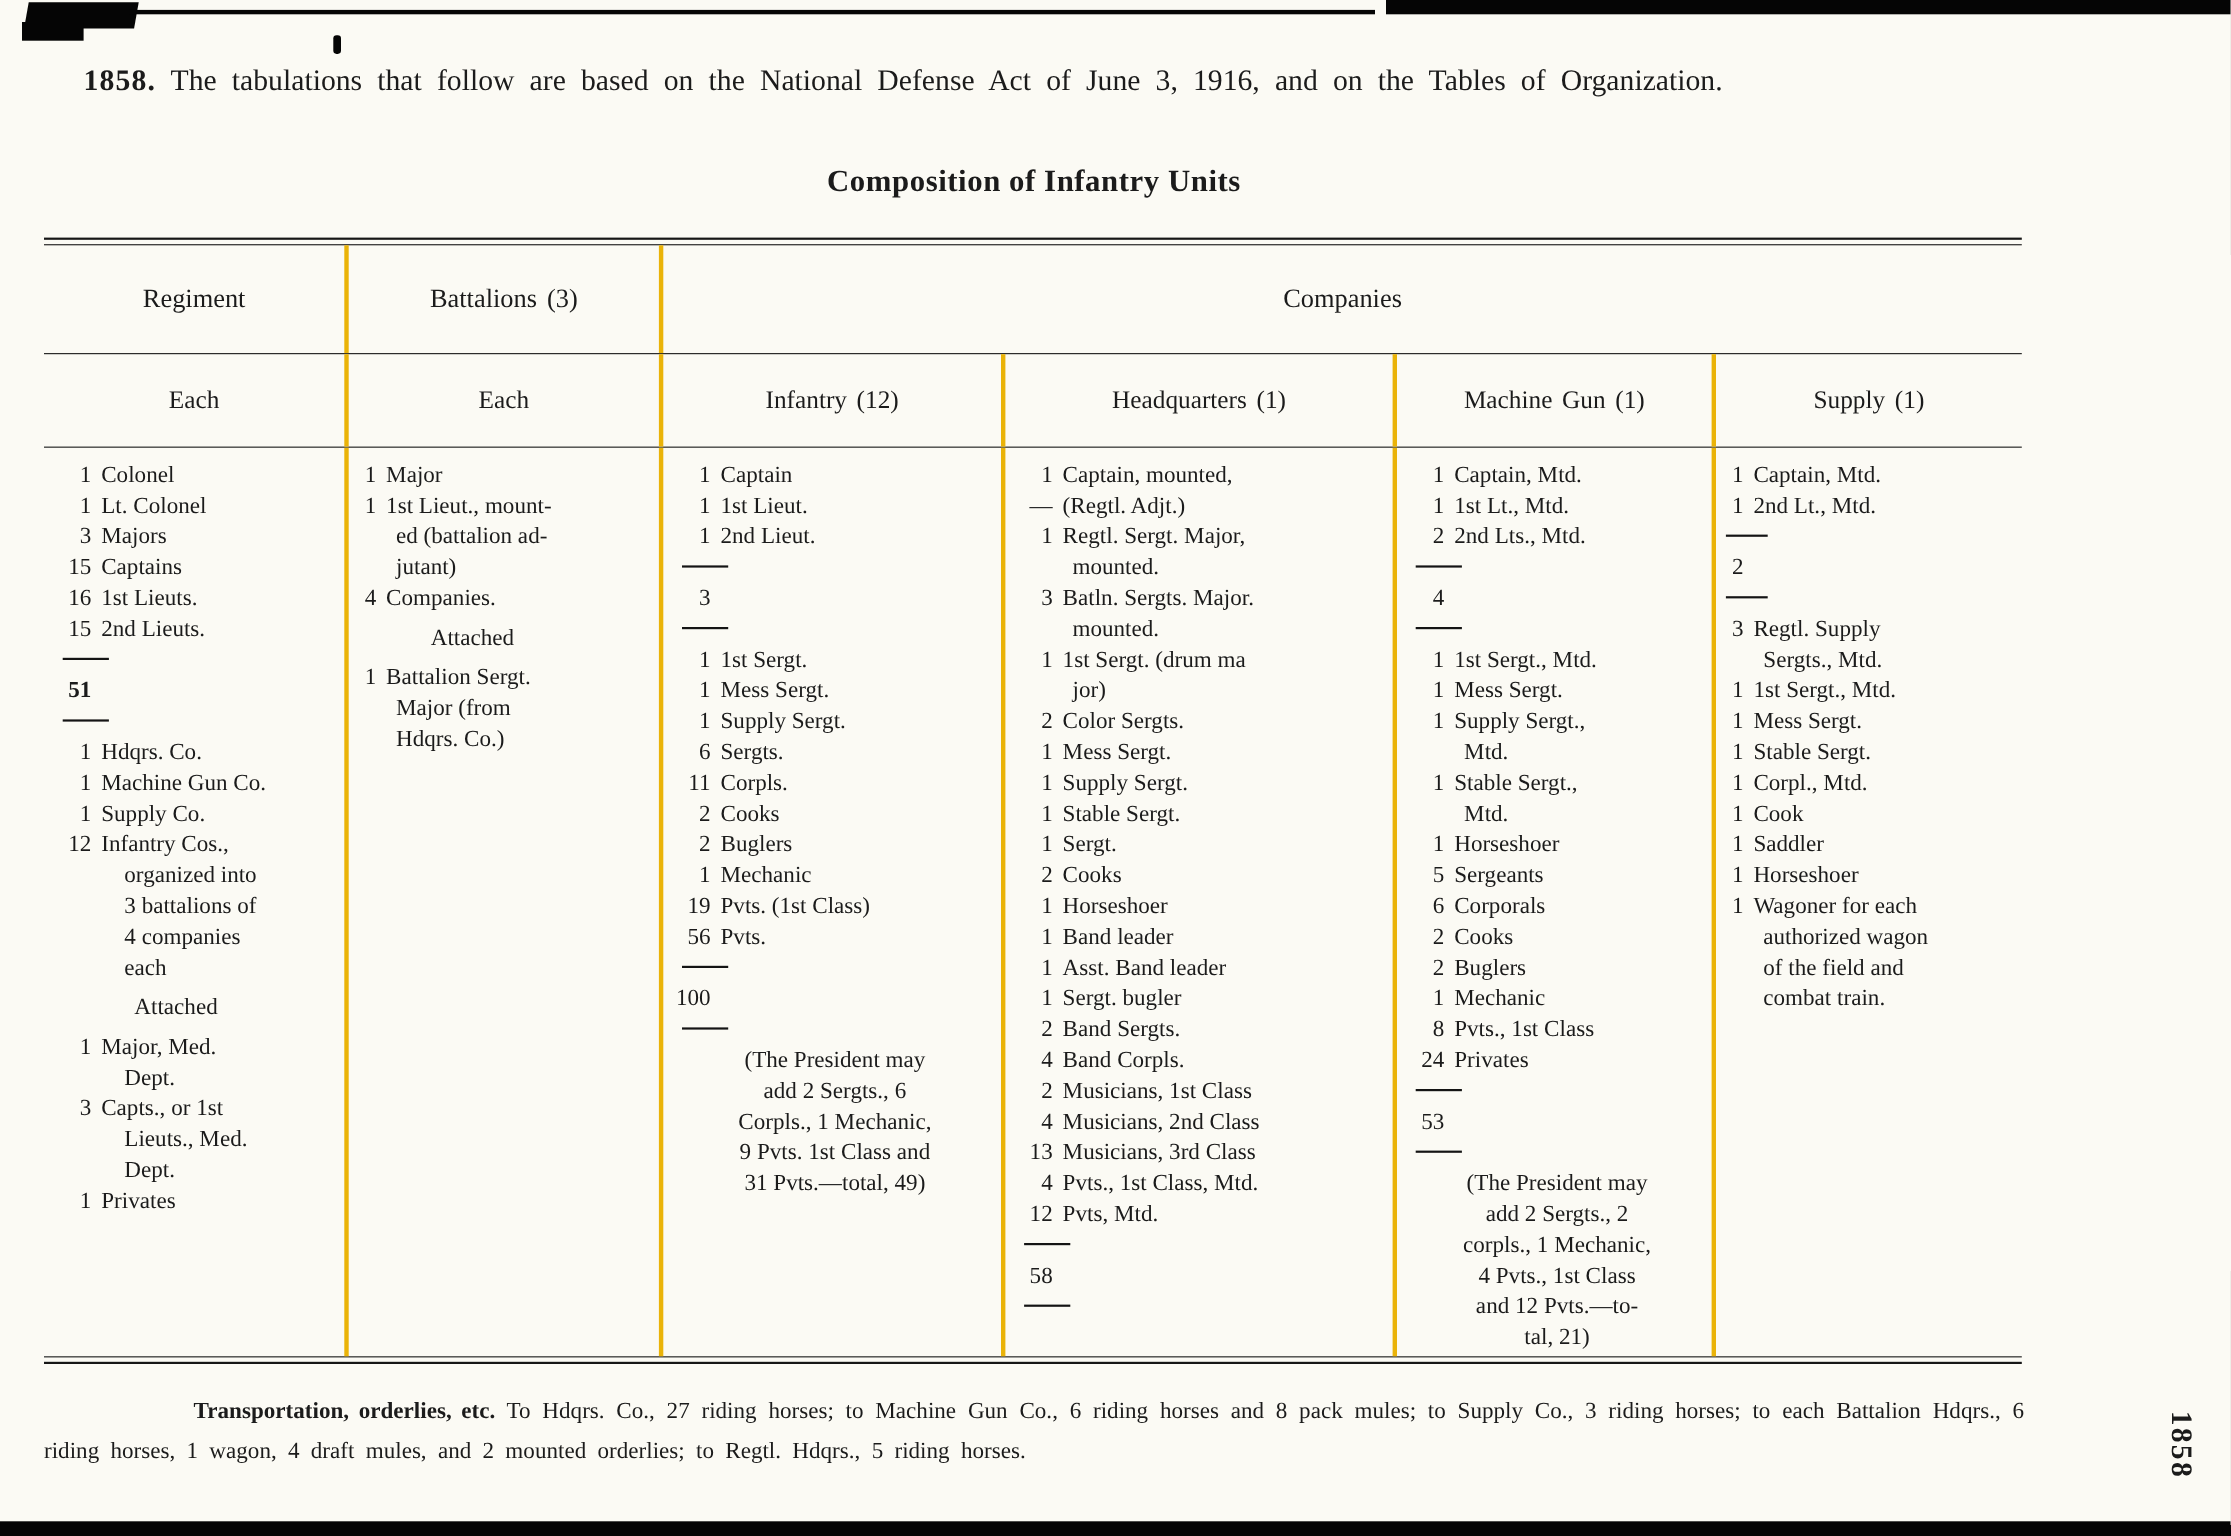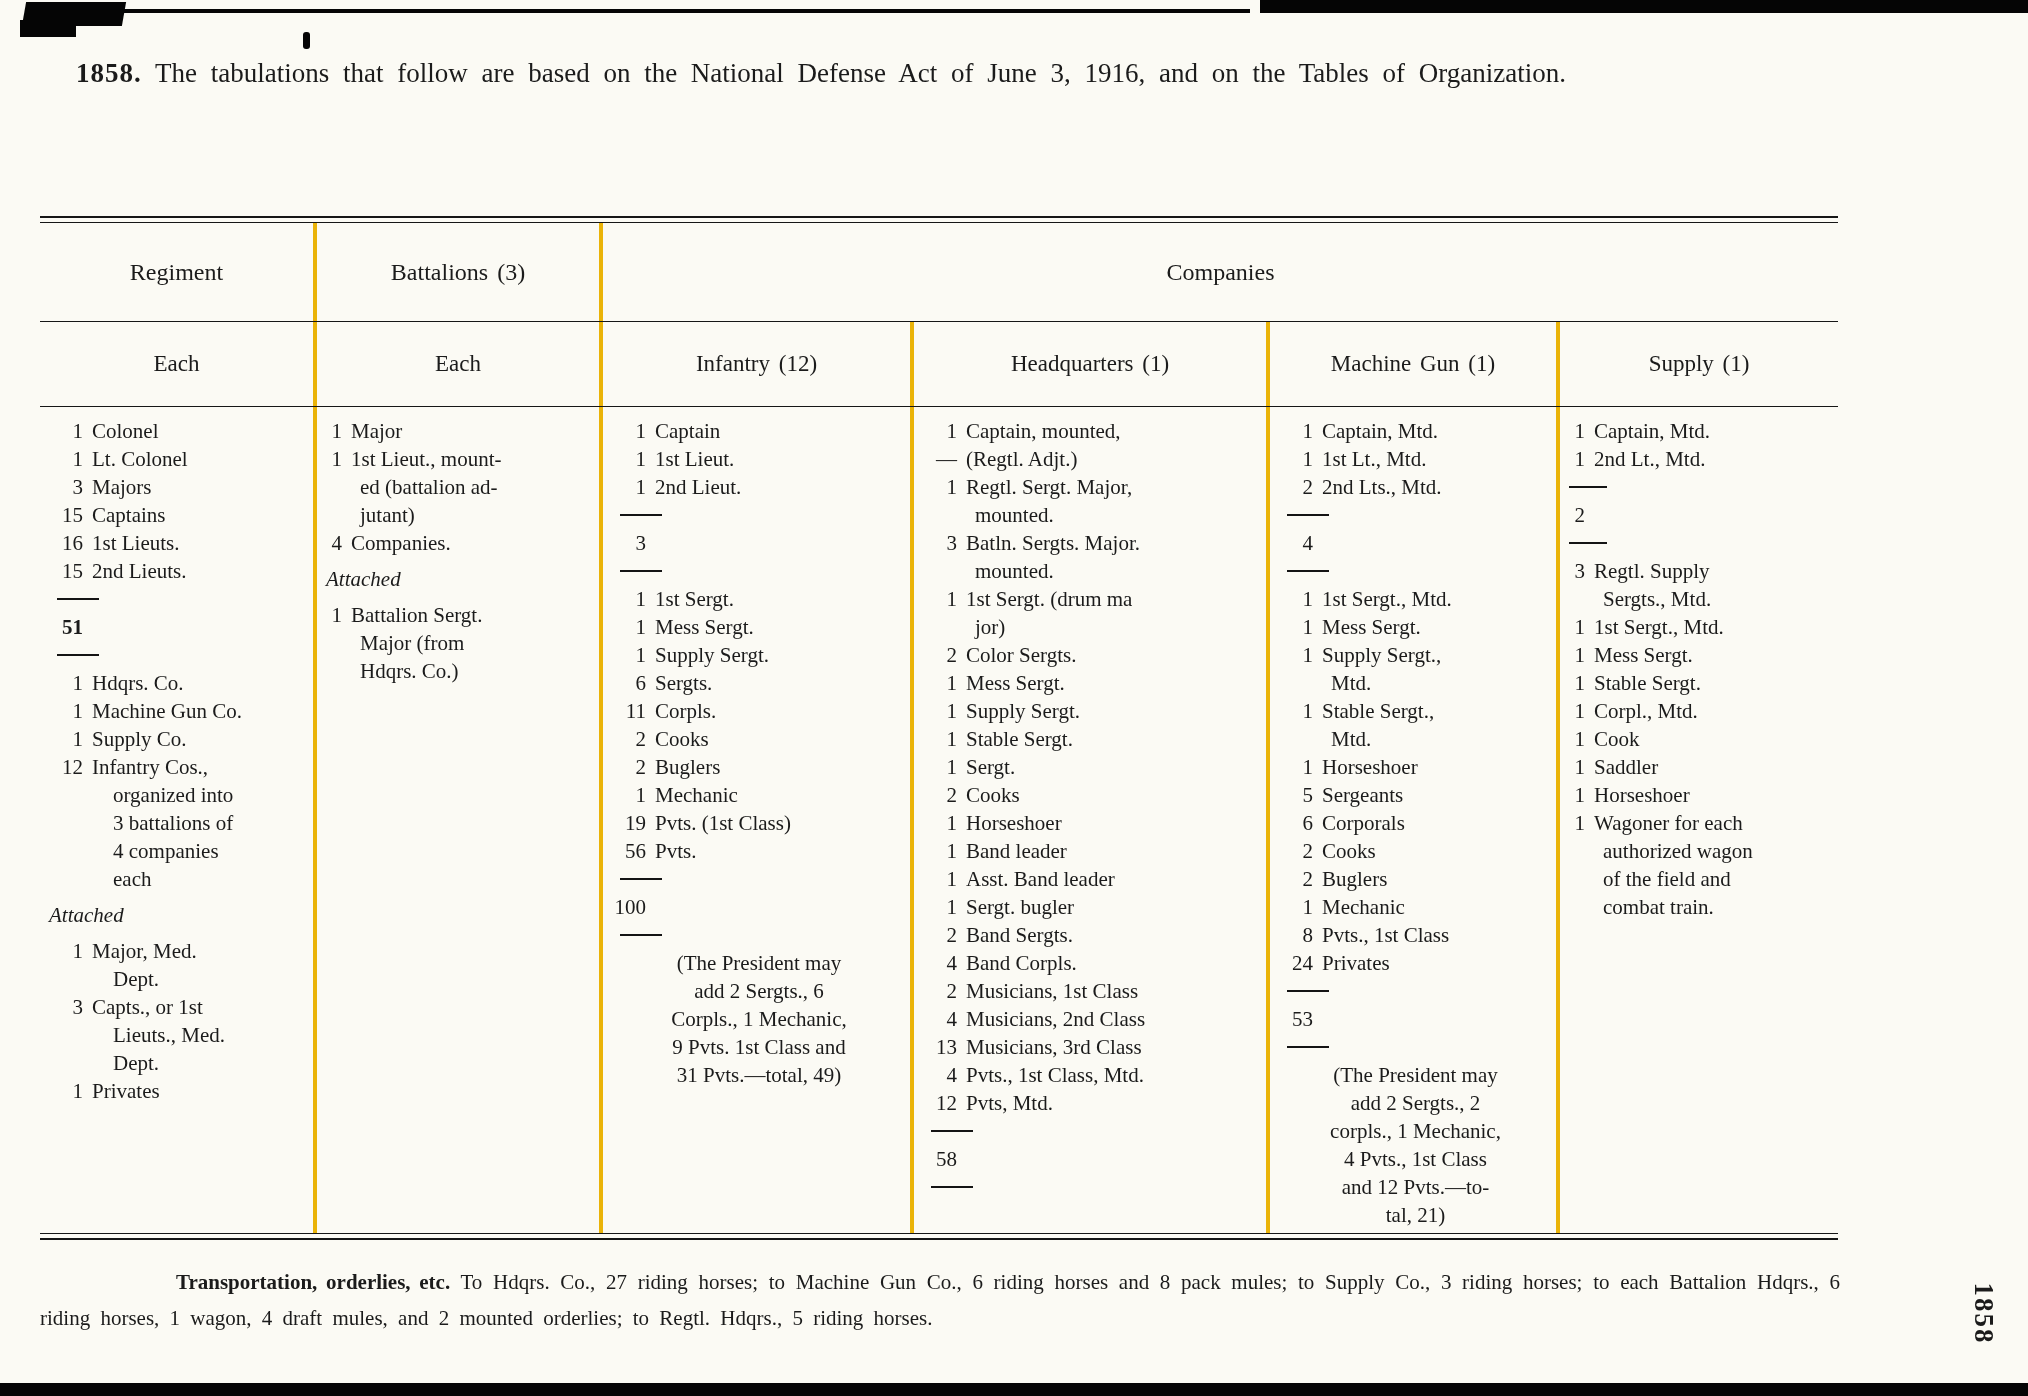--- a/index.html
+++ b/index.html
@@ -48,21 +48,21 @@
   .h-com { flex:1; }
 
   .tbody { display:flex; min-height:826px; align-items:stretch; }
   .col { padding:10px 6px 4px 9px; font-size:21px; }
 
   .ln { display:flex; line-height:28px; min-height:28px; white-space:nowrap; }
   .num { flex:none; width:34px; text-align:right; }
   .txt { margin-left:9px; }
   .cont { padding-left:60px; display:block;font-family:Liberation Serif, serif; }
   .note { padding-left:2px; display:block;text-align:center; }
-  .it { display:block; font-style:italic; margin:8px 36px 8px 0; }
+  .it { display:block; text-align:center; margin:8px 36px 8px 0; }
   .rule { display:inline-block; width:42px; height:0; border-top:2px solid #141414; margin:13px 0 0 8px; }
   .bold .num { font-weight:bold; }
 
   .c1 .num, .c5 .num { width:16px; }
   .c1 .cont, .c5 .cont { padding-left:34px; }
   .c1 .rule, .c5 .rule { margin-left:0; width:38px; }
   .c3 .cont, .c4 .cont { padding-left:52px; }
   .c0 .cont { padding-left:64px; }
   .c1 .it { margin-right:60px; }
 
@@ -86,20 +86,21 @@
 
   <div class="art art-tl"></div>
   <div class="art art-tl2"></div>
   <div class="art art-topline"></div>
   <div class="art art-tr"></div>
   <div class="art art-bottom"></div>
   <div class="art art-mark"></div>
 
   <p class="intro"><b>1858.</b> <span>The tabulations that follow are based on the National Defense Act of June 3, 1916, and on the Tables of Organization.</span></p>
 
+  <h1 class="title">Composition of Infantry Units</h1>
 
   <div class="tbl">
     <div class="dline top"></div>
 
     <div class="hdr1">
       <div class="h w0 vr">Regiment</div>
       <div class="h w1 vr">Battalions (3)</div>
       <div class="h h-com">Companies</div>
     </div>
 

